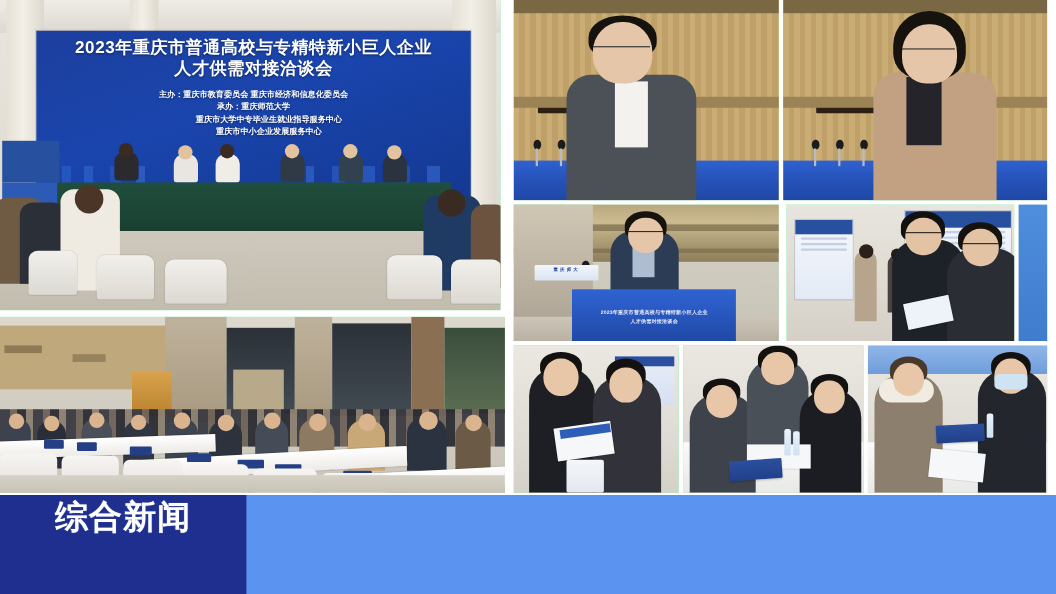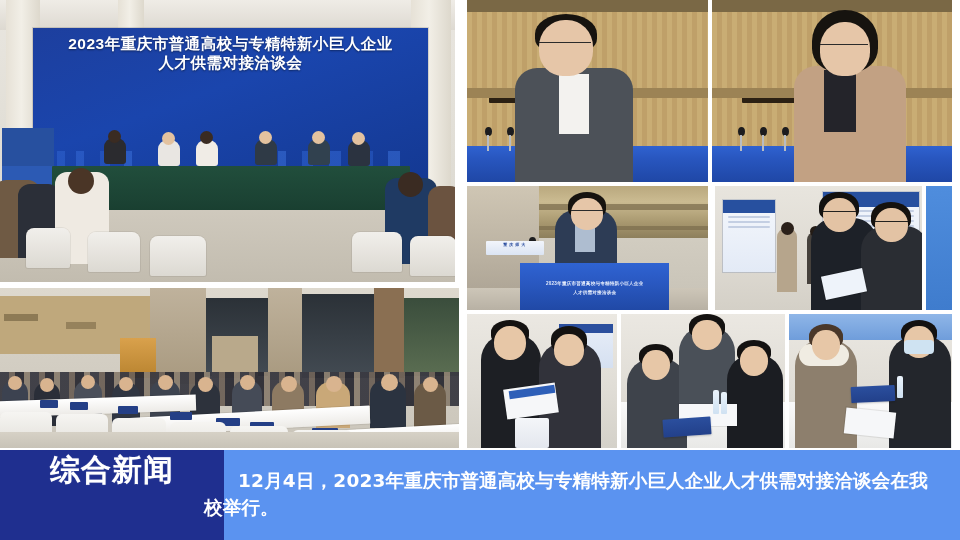--- a/index.html
+++ b/index.html
@@ -169,20 +169,26 @@
         <div class="ceiling"></div>
         <div class="column" style="left:6px;"></div>
         <div class="column" style="left:118px;width:26px;"></div>
         <div class="column" style="right:4px;width:40px;"></div>
 
         <div class="backdrop">
           <div class="skyline"></div>
           <div class="banner-txt">
             <div class="bt1">2023年重庆市普通高校与专精特新小巨人企业</div>
             <div class="bt2">人才供需对接洽谈会</div>
+            <div class="sub">
+              <span class="ln">主办：重庆市教育委员会  重庆市经济和信息化委员会</span>
+              <span class="ln">承办：重庆师范大学</span>
+              <span class="ln ind">重庆市大学中专毕业生就业指导服务中心</span>
+              <span class="ln ind">重庆市中小企业发展服务中心</span>
+            </div>
           </div>
           <div class="date">2023年12月4日</div>
         </div>
 
         <div style="position:absolute;left:2px;top:128px;width:52px;height:38px;background:#27509f;"></div>
         <div style="position:absolute;left:2px;top:166px;width:52px;height:34px;background:#2c5ab4;"></div>
 
         <div class="seated" style="left:104px;top:138px;background:#2b2b2f;"></div>
         <div class="head" style="left:108px;top:130px;"></div>
         <div class="seated" style="left:158px;top:140px;background:#e9e6e2;"></div>
@@ -483,18 +489,15 @@
         <div class="ffloor" style="height:10%;"></div>
       </div>
     </div>
 
   </div>
 
   <div class="footer">
     <div class="footer-tag">
       <span>综合新闻</span>
     </div>
-    <div class="footer-caption">
-      <p>12月4日，2023年重庆市普通高校与专精特新小巨人企业人才供需对接洽谈会在我校举行。</p>
-    </div>
   </div>
 
 </div>
 
 </body></html>

